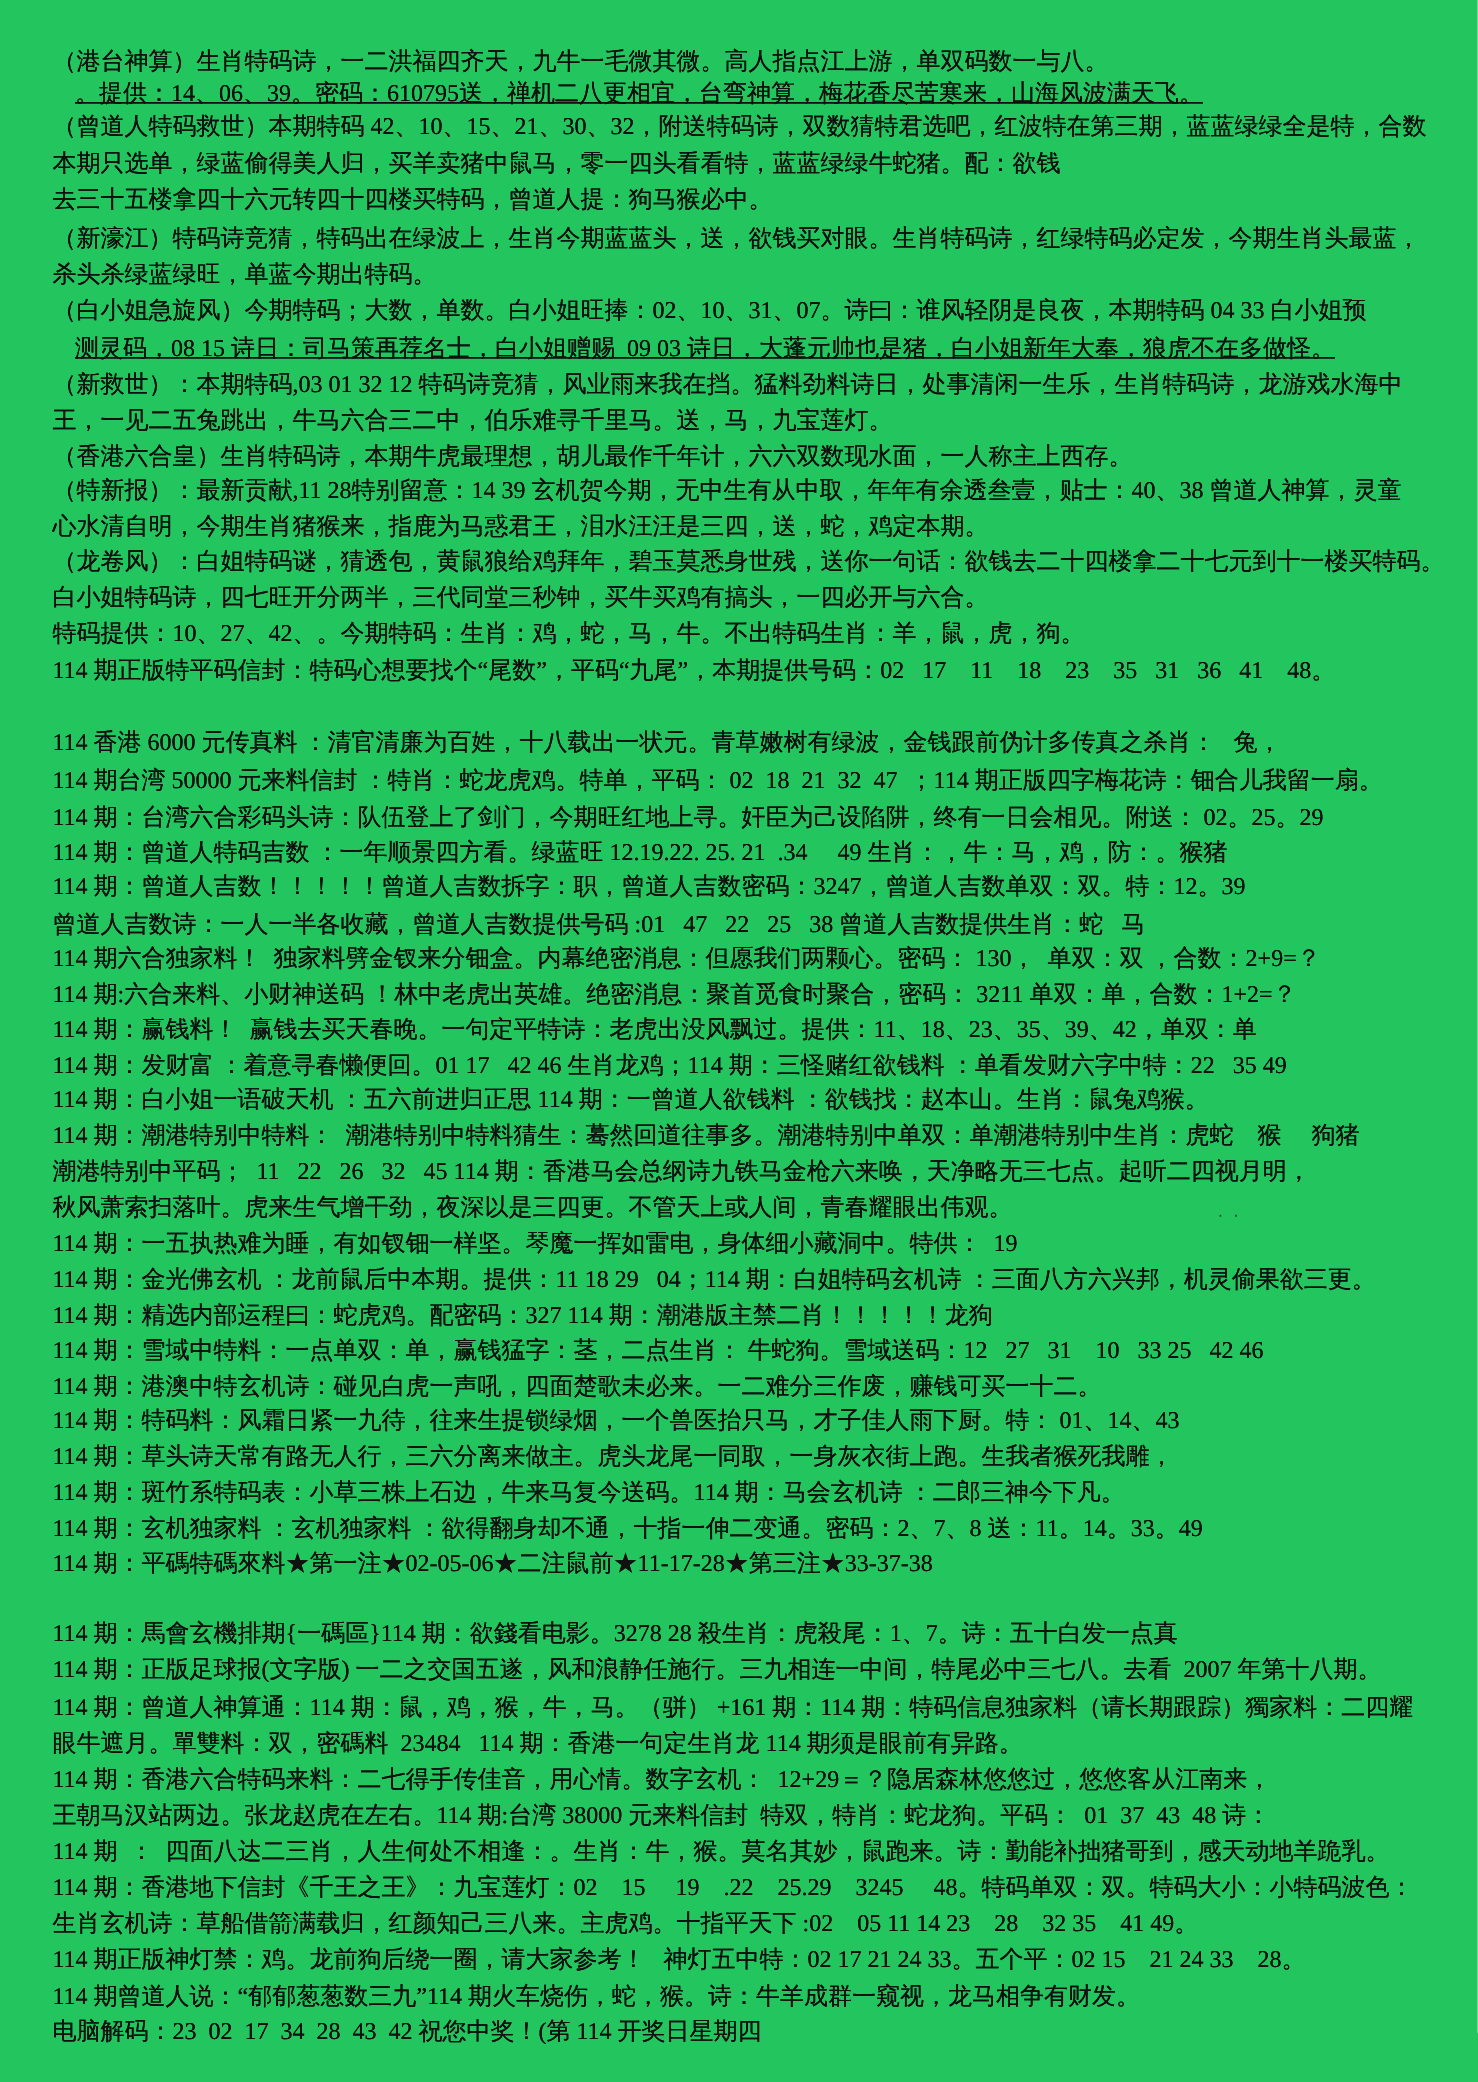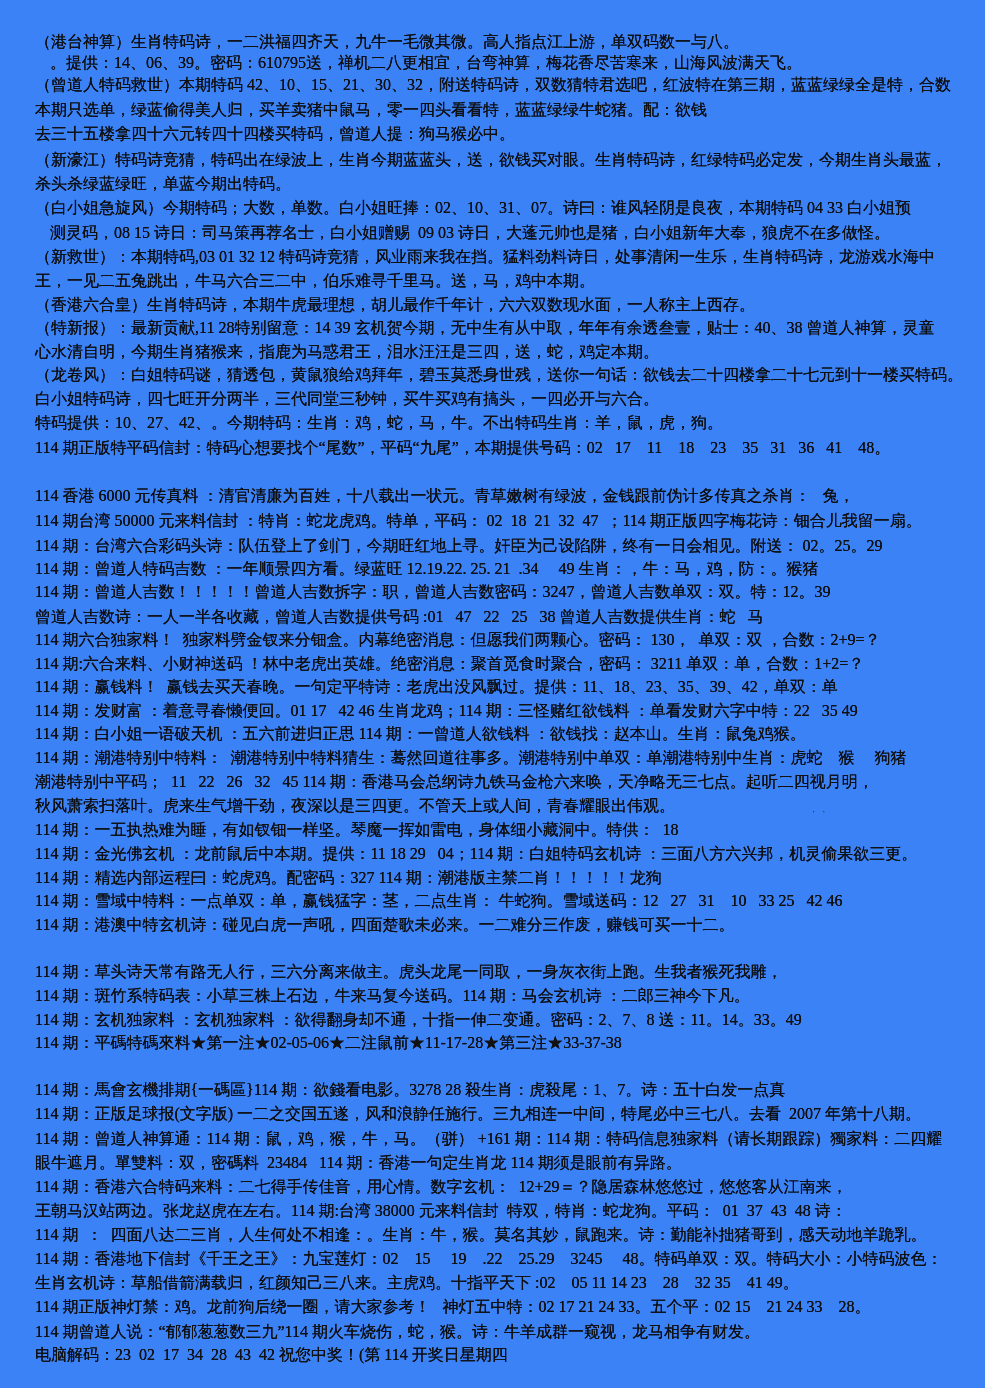--- a/index.html
+++ b/index.html
@@ -1,29 +1,29 @@
 <!DOCTYPE html>
 <html><head>
   <meta charset="utf-8">
   <style>
     html, body { margin: 0; padding: 0; background: #ffffff; }
     body { width: 985px; height: 1388px; position: relative; overflow: hidden; }
-    .page { position: absolute; left: 0; top: 0; width: 985px; height: 1388px; background: #3b82f6; }
+    .page { position: absolute; left: 0; top: 0; width: 985px; height: 1388px; background: #22c55e; }
     .ln {
       position: absolute;
       left: 35px;
       height: 22px;
       line-height: 22px;
       font-family: "Liberation Serif", "DejaVu Serif", serif;
       font-size: 16px;
       color: #111111;
       white-space: pre;
       text-shadow: 0 0 0.4px #000000;
     }
-    .ind { left: 50px; }
+    .ind { left: 50px; text-decoration: underline; }
     .marks {
       position: absolute;
       left: 812px;
       top: 806px;
       font-family: "DejaVu Sans", sans-serif;
       font-size: 10px;
       color: #333333;
       white-space: pre;
       letter-spacing: 2px;
     }
@@ -35,21 +35,21 @@
   <div class="ln" style="top:31px">（港台神算）生肖特码诗，一二洪福四齐天，九牛一毛微其微。高人指点江上游，单双码数一与八。</div>
   <div class="ln ind" style="top:52px">。提供：14、06、39。密码：610795送，禅机二八更相宜，台弯神算，梅花香尽苦寒来，山海风波满天飞。</div>
   <div class="ln" style="top:74px">（曾道人特码救世）本期特码 42、10、15、21、30、32，附送特码诗，双数猜特君选吧，红波特在第三期，蓝蓝绿绿全是特，合数</div>
   <div class="ln" style="top:99px">本期只选单，绿蓝偷得美人归，买羊卖猪中鼠马，零一四头看看特，蓝蓝绿绿牛蛇猪。配：欲钱</div>
   <div class="ln" style="top:149px">（新濠江）特码诗竞猜，特码出在绿波上，生肖今期蓝蓝头，送，欲钱买对眼。生肖特码诗，红绿特码必定发，今期生肖头最蓝，</div>
   <div class="ln" style="top:123px">去三十五楼拿四十六元转四十四楼买特码，曾道人提：狗马猴必中。</div>
   <div class="ln" style="top:173px">杀头杀绿蓝绿旺，单蓝今期出特码。</div>
   <div class="ln" style="top:197px">（白小姐急旋风）今期特码；大数，单数。白小姐旺捧：02、10、31、07。诗曰：谁风轻阴是良夜，本期特码 04 33 白小姐预</div>
   <div class="ln ind" style="top:222px">测灵码，08 15 诗日：司马策再荐名士，白小姐赠赐  09 03 诗日，大蓬元帅也是猪，白小姐新年大奉，狼虎不在多做怪。</div>
   <div class="ln" style="top:246px">（新救世）：本期特码,03 01 32 12 特码诗竞猜，风业雨来我在挡。猛料劲料诗日，处事清闲一生乐，生肖特码诗，龙游戏水海中</div>
-  <div class="ln" style="top:270px">王，一见二五兔跳出，牛马六合三二中，伯乐难寻千里马。送，马，鸡中本期。</div>
+  <div class="ln" style="top:270px">王，一见二五兔跳出，牛马六合三二中，伯乐难寻千里马。送，马，九宝莲灯。</div>
   <div class="ln" style="top:294px">（香港六合皇）生肖特码诗，本期牛虎最理想，胡儿最作千年计，六六双数现水面，一人称主上西存。</div>
   <div class="ln" style="top:317px">（特新报）：最新贡献,11 28特别留意：14 39 玄机贺今期，无中生有从中取，年年有余透叁壹，贴士：40、38 曾道人神算，灵童</div>
   <div class="ln" style="top:341px">心水清自明，今期生肖猪猴来，指鹿为马惑君王，泪水汪汪是三四，送，蛇，鸡定本期。</div>
   <div class="ln" style="top:364px">（龙卷风）：白姐特码谜，猜透包，黄鼠狼给鸡拜年，碧玉莫悉身世残，送你一句话：欲钱去二十四楼拿二十七元到十一楼买特码。</div>
   <div class="ln" style="top:388px">白小姐特码诗，四七旺开分两半，三代同堂三秒钟，买牛买鸡有搞头，一四必开与六合。</div>
   <div class="ln" style="top:412px">特码提供：10、27、42、。今期特码：生肖：鸡，蛇，马，牛。不出特码生肖：羊，鼠，虎，狗。</div>
   <div class="ln" style="top:437px">114 期正版特平码信封：特码心想要找个“尾数”，平码“九尾”，本期提供号码：02   17    11    18    23    35   31   36   41    48。</div>
   <div class="ln" style="top:485px">114 香港 6000 元传真料 ：清官清廉为百姓，十八载出一状元。青草嫩树有绿波，金钱跟前伪计多传真之杀肖：   兔，</div>
   <div class="ln" style="top:510px">114 期台湾 50000 元来料信封 ：特肖：蛇龙虎鸡。特单，平码： 02  18  21  32  47  ；114 期正版四字梅花诗：钿合儿我留一扇。</div>
   <div class="ln" style="top:535px">114 期：台湾六合彩码头诗：队伍登上了剑门，今期旺红地上寻。奸臣为己设陷阱，终有一日会相见。附送： 02。25。29</div>
@@ -58,25 +58,26 @@
   <div class="ln" style="top:606px">曾道人吉数诗：一人一半各收藏，曾道人吉数提供号码 :01   47   22   25   38 曾道人吉数提供生肖：蛇   马</div>
   <div class="ln" style="top:629px">114 期六合独家料！  独家料劈金钗来分钿盒。内幕绝密消息：但愿我们两颗心。密码： 130，  单双：双 ，合数：2+9=？</div>
   <div class="ln" style="top:653px">114 期:六合来料、小财神送码 ！林中老虎出英雄。绝密消息：聚首觅食时聚合，密码： 3211 单双：单，合数：1+2=？</div>
   <div class="ln" style="top:676px">114 期：赢钱料！  赢钱去买天春晚。一句定平特诗：老虎出没风飘过。提供：11、18、23、35、39、42，单双：单</div>
   <div class="ln" style="top:700px">114 期：发财富 ：着意寻春懒便回。01 17   42 46 生肖龙鸡；114 期：三怪赌红欲钱料 ：单看发财六字中特：22   35 49</div>
   <div class="ln" style="top:723px">114 期：白小姐一语破天机 ：五六前进归正思 114 期：一曾道人欲钱料 ：欲钱找：赵本山。生肖：鼠兔鸡猴。</div>
   <div class="ln" style="top:747px">114 期：潮港特别中特料：  潮港特别中特料猜生：蓦然回道往事多。潮港特别中单双：单潮港特别中生肖：虎蛇    猴     狗猪</div>
   <div class="ln" style="top:771px">潮港特别中平码；  11   22   26   32   45 114 期：香港马会总纲诗九铁马金枪六来唤，天净略无三七点。起听二四视月明，</div>
   <div class="ln" style="top:795px">秋风萧索扫落叶。虎来生气增干劲，夜深以是三四更。不管天上或人间，青春耀眼出伟观。</div>
   <div class="marks">· ·</div>
-  <div class="ln" style="top:819px">114 期：一五执热难为睡，有如钗钿一样坚。琴魔一挥如雷电，身体细小藏洞中。特供：  18</div>
+  <div class="ln" style="top:819px">114 期：一五执热难为睡，有如钗钿一样坚。琴魔一挥如雷电，身体细小藏洞中。特供：  19</div>
   <div class="ln" style="top:843px">114 期：金光佛玄机 ：龙前鼠后中本期。提供：11 18 29   04；114 期：白姐特码玄机诗 ：三面八方六兴邦，机灵偷果欲三更。</div>
   <div class="ln" style="top:867px">114 期：精选内部运程曰：蛇虎鸡。配密码：327 114 期：潮港版主禁二肖！！！！！龙狗</div>
   <div class="ln" style="top:890px">114 期：雪域中特料：一点单双：单，赢钱猛字：茎，二点生肖： 牛蛇狗。雪域送码：12   27   31    10   33 25   42 46</div>
   <div class="ln" style="top:914px">114 期：港澳中特玄机诗：碰见白虎一声吼，四面楚歌未必来。一二难分三作废，赚钱可买一十二。</div>
+  <div class="ln" style="top:937px">114 期：特码料：风霜日紧一九待，往来生提锁绿烟，一个兽医抬只马，才子佳人雨下厨。特： 01、14、43</div>
   <div class="ln" style="top:961px">114 期：草头诗天常有路无人行，三六分离来做主。虎头龙尾一同取，一身灰衣街上跑。生我者猴死我雕，</div>
   <div class="ln" style="top:985px">114 期：斑竹系特码表：小草三株上石边，牛来马复今送码。114 期：马会玄机诗 ：二郎三神今下凡。</div>
   <div class="ln" style="top:1009px">114 期：玄机独家料 ：玄机独家料 ：欲得翻身却不通，十指一伸二变通。密码：2、7、8 送：11。14。33。49</div>
   <div class="ln" style="top:1032px">114 期：平碼特碼來料★第一注★02-05-06★二注鼠前★11-17-28★第三注★33-37-38</div>
   <div class="ln" style="top:1079px">114 期：馬會玄機排期{一碼區}114 期：欲錢看电影。3278 28 殺生肖：虎殺尾：1、7。诗：五十白发一点真</div>
   <div class="ln" style="top:1103px">114 期：正版足球报(文字版) 一二之交国五遂，风和浪静任施行。三九相连一中间，特尾必中三七八。去看  2007 年第十八期。</div>
   <div class="ln" style="top:1128px">114 期：曾道人神算通：114 期：鼠，鸡，猴，牛，马。（骈） +161 期：114 期：特码信息独家料（请长期跟踪）獨家料：二四耀</div>
   <div class="ln" style="top:1152px">眼牛遮月。單雙料：双，密碼料  23484   114 期：香港一句定生肖龙 114 期须是眼前有异路。</div>
   <div class="ln" style="top:1176px">114 期：香港六合特码来料：二七得手传佳音，用心情。数字玄机：  12+29＝？隐居森林悠悠过，悠悠客从江南来，</div>
   <div class="ln" style="top:1200px">王朝马汉站两边。张龙赵虎在左右。114 期:台湾 38000 元来料信封  特双，特肖：蛇龙狗。平码：  01  37  43  48 诗：</div>

